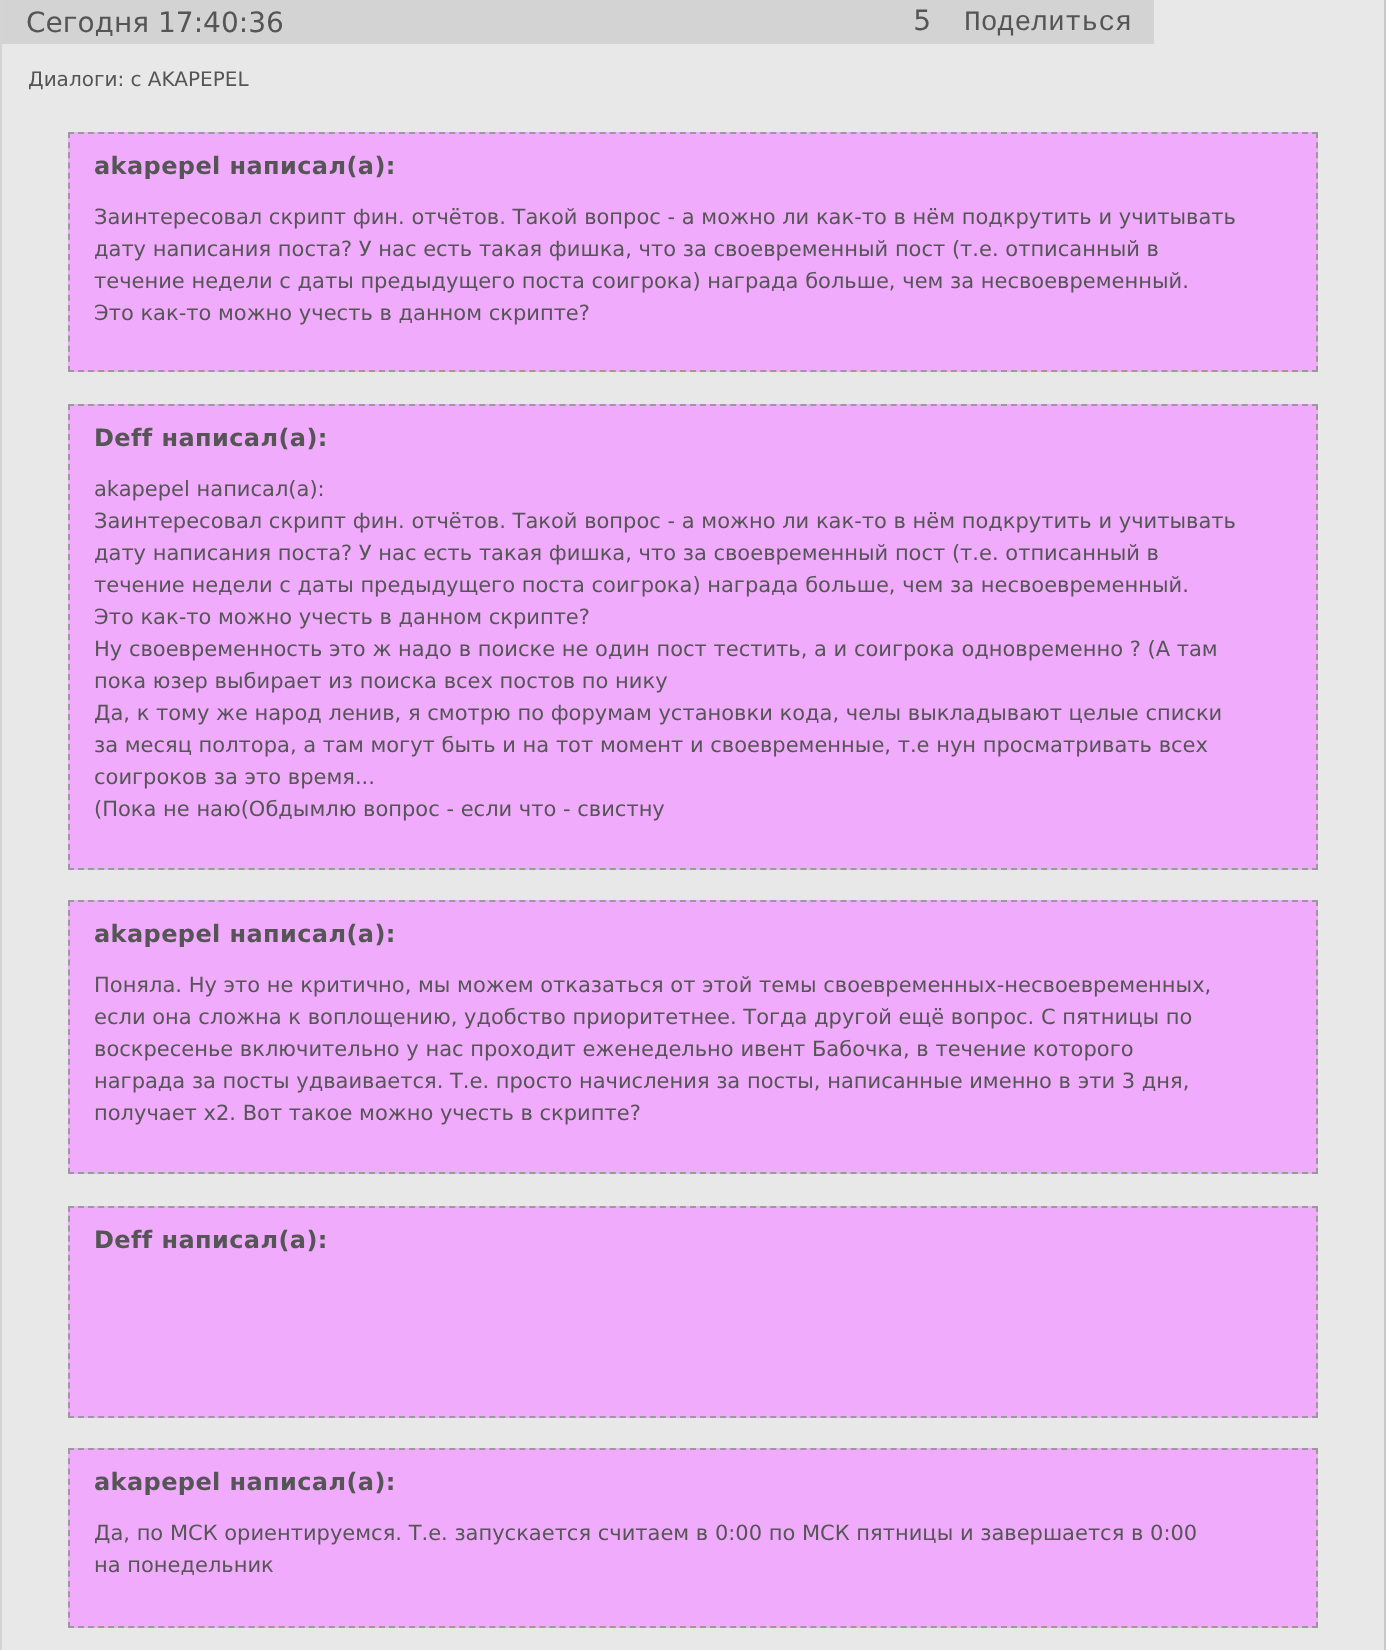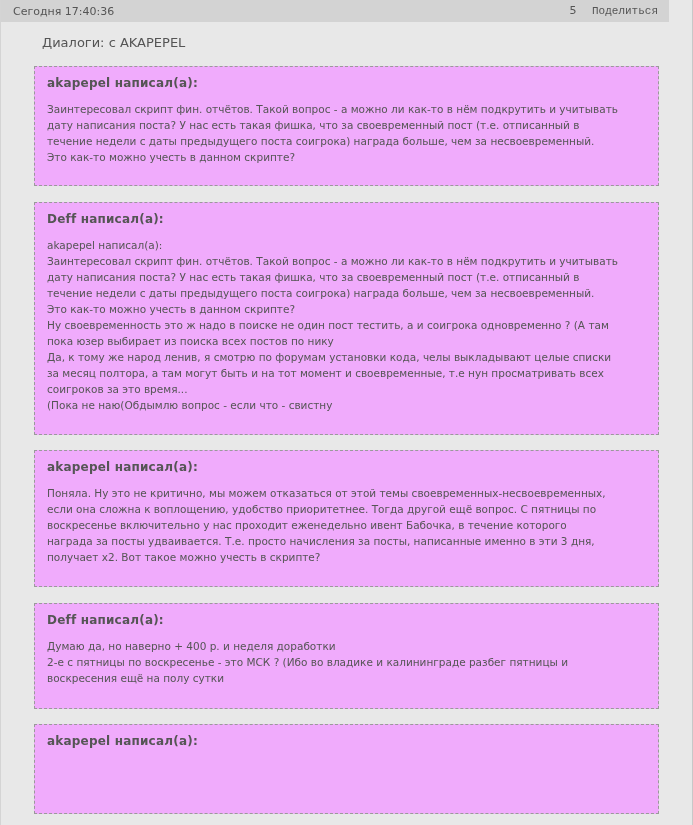--- a/index.html
+++ b/index.html
@@ -20,46 +20,45 @@
       left: 0; top: 0;
       width: 691px;
       height: 825px;
       border-left: 1px solid #d4d4d4;
       border-right: 1px solid #c8c8c8;
       background: #e8e8e8;
     }
     .topbar {
       position: absolute;
       left: 0; top: 0;
-      width: 668px;
+      width: 576px;
       height: 22px;
       background: #d3d3d3;
-      font-size: 11px;
+      font-size: 14px;
       line-height: 22px;
       color: #555;
     }
     .topbar .time {
       position: absolute;
       left: 12px;
       top: 1px;
     }
     .topbar .right {
       position: absolute;
       right: 11px;
       top: 0;
     }
     .topbar .count { margin-right: 12px; }
     .topbar .share { cursor: pointer; font-family: Liberation Mono, monospace; }
     .dialog-title {
       position: absolute;
       left: 13px;
       top: 35px;
-      font-size: 13px;
+      font-size: 10px;
       color: #555;
-      margin-left: 28px;
     }
     .msg {
       position: absolute;
       left: 33px;
       width: 625px;
       border: 1px dashed #9a9a9a;
       background: #f0abfc;
       box-sizing: border-box;
     }
     .msg .author {
@@ -124,22 +123,21 @@
     <div class="author">akapepel написал(а):</div>
     <div class="body">Поняла. Ну это не критично, мы можем отказаться от этой темы своевременных-несвоевременных,
 если она сложна к воплощению, удобство приоритетнее. Тогда другой ещё вопрос. С пятницы по
 воскресенье включительно у нас проходит еженедельно ивент Бабочка, в течение которого
 награда за посты удваивается. Т.е. просто начисления за посты, написанные именно в эти 3 дня,
 получает x2. Вот такое можно учесть в скрипте?</div>
   </div>
 
   <div class="msg" style="top:603px; height:106px;">
     <div class="author">Deff написал(а):</div>
-    <div class="body">Думаю да, но наверно + 400 р. и неделя доработки
-2-е с пятницы по воскресенье - это МСК ? (Ибо во владике и калининграде разбег пятницы и
-воскресения ещё на полу сутки</div>
   </div>
 
   <div class="msg" style="top:724px; height:90px;">
     <div class="author">akapepel написал(а):</div>
+    <div class="body">Да, по МСК ориентируемся. Т.е. запускается считаем в 0:00 по МСК пятницы и завершается в 0:00
+на понедельник</div>
   </div>
 
 </div>
 
 </body></html>

